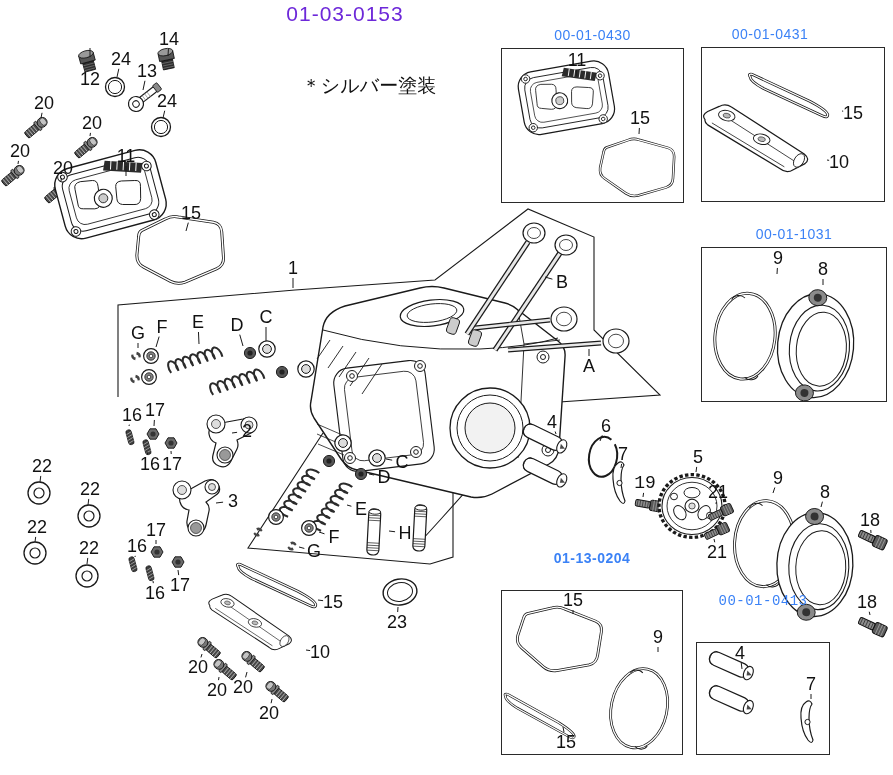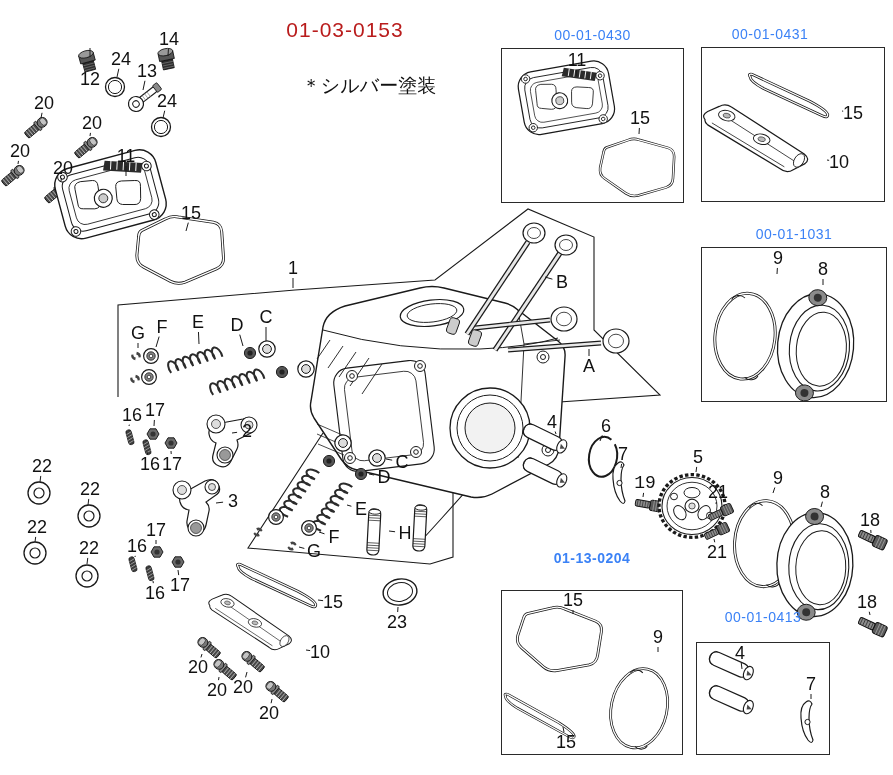--- a/index.html
+++ b/index.html
@@ -5,22 +5,22 @@
   html,body{margin:0;padding:0;}
   body{width:893px;height:775px;position:relative;background:#fff;
        font-family:"Liberation Sans",sans-serif;overflow:hidden;}
   #stage{position:absolute;left:0;top:0;width:893px;height:775px;}
   svg#art{position:absolute;left:0;top:0;}
   .callout{position:absolute;transform:translate(-50%,-50%);font-size:18px;color:#111;
            white-space:nowrap;line-height:1;}
   .panel-box{position:absolute;border:1.6px solid #2a2a2a;box-sizing:border-box;background:transparent;}
   .panel-code{position:absolute;transform:translate(-50%,-50%);font-size:14px;color:#3b82f6;
               white-space:nowrap;letter-spacing:.5px;}
-  .title{position:absolute;left:345px;top:30px;transform:translate(-50%,-50%);
-         font-size:21px;color:#b91c1c;letter-spacing:1px;}
+  .title{position:absolute;left:345px;top:14px;transform:translate(-50%,-50%);
+         font-size:21px;color:#6d28d9;letter-spacing:1px;}
   .note{position:absolute;left:333px;top:86px;transform:translate(-50%,-50%);
         font-size:19px;color:#111;margin-left:36px;}
   #leaders line{stroke:#1a1a1a;stroke-width:1;}
 </style>
 </head>
 <body>
 
 <div id="stage">
 
 <svg id="art" width="893" height="775" viewBox="0 0 893 775" xmlns="http://www.w3.org/2000/svg">
@@ -480,21 +480,21 @@
 <div id="panels">
       <div class="panel-box" style="left: 501px; top: 48px; width: 183px; height: 155px;"></div>
       <div class="panel-code" style="left: 592.5px; top: 35px;">00-01-0430</div>
       <div class="panel-box" style="left: 701px; top: 47px; width: 184px; height: 155px;"></div>
       <div class="panel-code" style="left: 770px; top: 34px;">00-01-0431</div>
       <div class="panel-box" style="left: 701px; top: 247px; width: 186px; height: 155px;"></div>
       <div class="panel-code" style="left: 794px; top: 234px;">00-01-1031</div>
       <div class="panel-box" style="left: 501px; top: 590px; width: 182px; height: 165px;"></div>
       <div class="panel-code" style="left: 592px; top: 558px; font-weight: bold;">01-13-0204</div>
       <div class="panel-box" style="left: 696px; top: 642px; width: 134px; height: 113px;"></div>
-      <div class="panel-code" style="left: 763px; top: 617px;">00-01-0413</div>
+      <div class="panel-code" style="left: 763px; top: 601px; font-family: Liberation Mono, monospace;">00-01-0413</div>
     </div>
 <div id="labels">
       <span class="callout" style="left: 90px; top: 38px; margin-top: 41px;">12</span>
       <span class="callout" style="left: 121px; top: 59px;">24</span>
       <span class="callout" style="left: 147px; top: 71px;">13</span>
       <span class="callout" style="left: 169px; top: 39px;">14</span>
       <span class="callout" style="left: 167px; top: 101px;">24</span>
       <span class="callout" style="left: 44px; top: 103px;">20</span>
       <span class="callout" style="left: 92px; top: 123px;">20</span>
       <span class="callout" style="left: 20px; top: 151px;">20</span>

